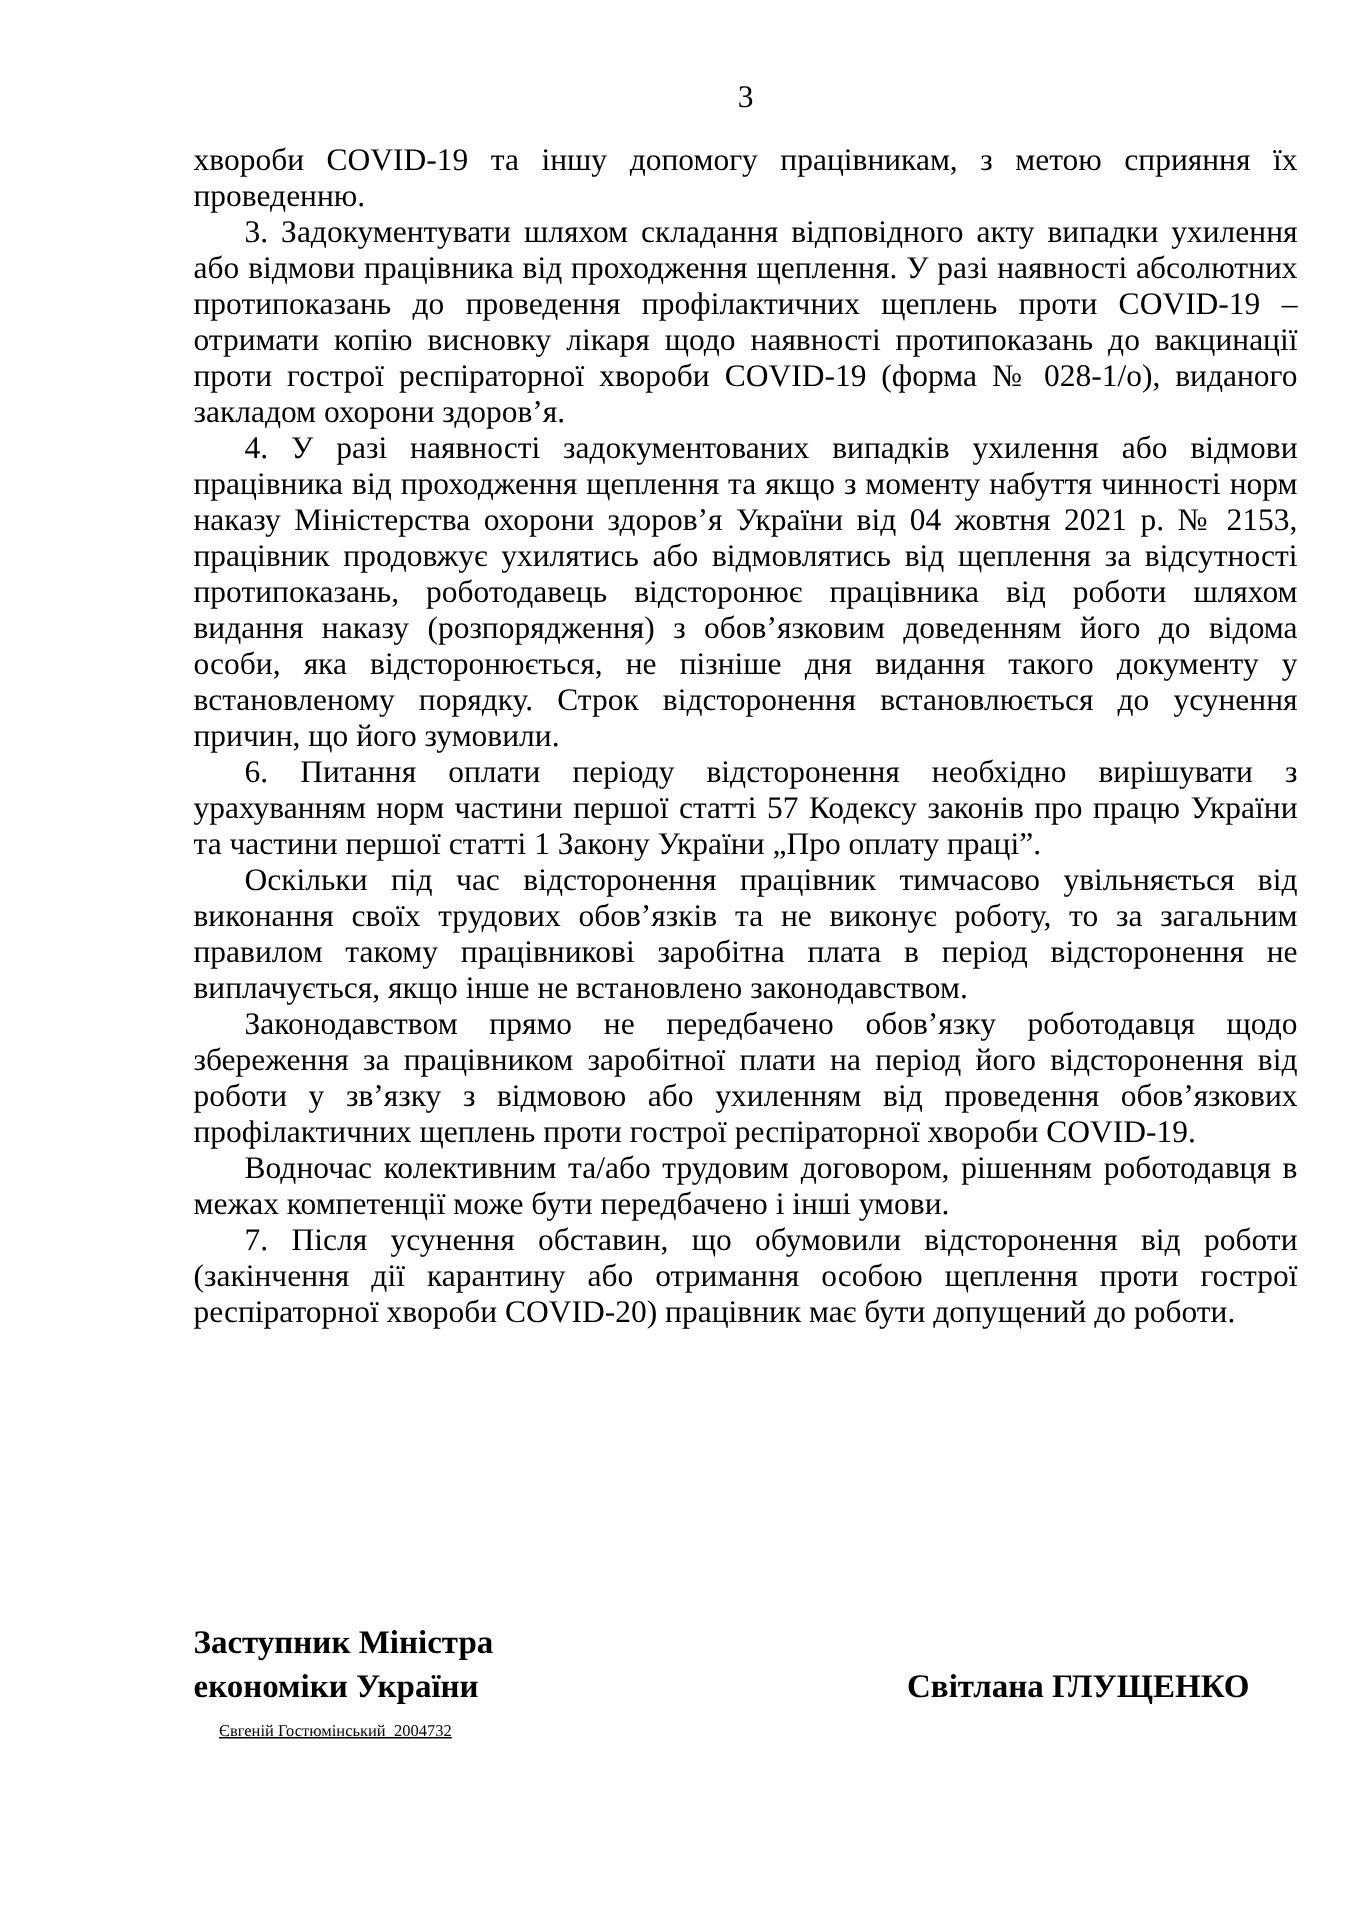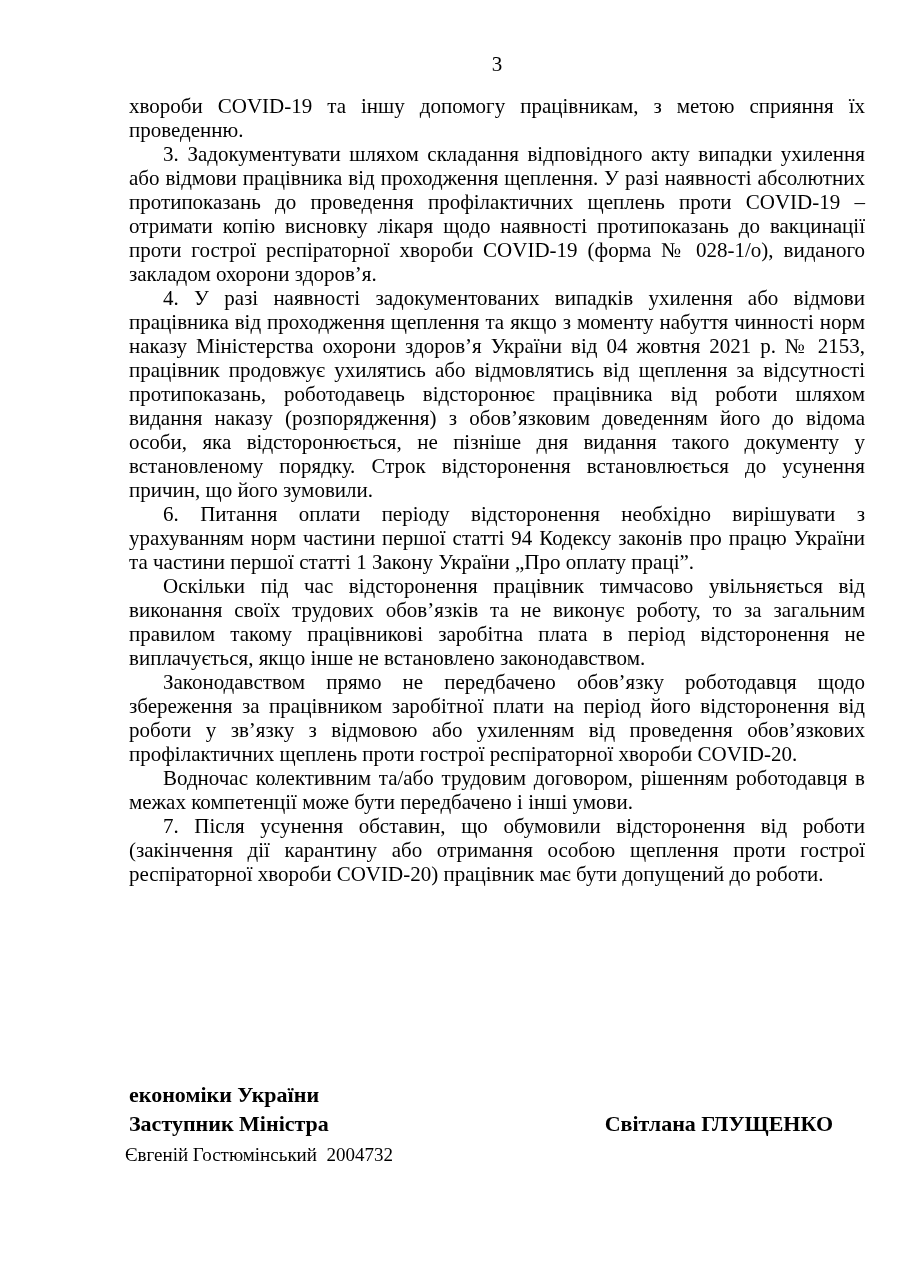--- a/index.html
+++ b/index.html
@@ -56,47 +56,48 @@
     line-height: 29px;
   }
   .signature .name {
     margin-right: 32px;
     white-space: nowrap;
     margin-top: 22px;
   }
   .footer-note {
     position: absolute;
     top: 1146px;
-    left: 125px;
-    font-size: 19px;
+    left: 146px;
+    font-size: 11px;
     line-height: 17px;
     white-space: pre;
+    text-decoration: underline;
   }
 </style>
 </head>
 <body>
 
 <div class="page">
 
   <div class="page-number">3</div>
 
   <div class="content">
       <p class="para no-indent">хвороби COVID-19 та іншу допомогу працівникам, з метою сприяння їх проведенню.</p>
       <p class="para">3. Задокументувати шляхом складання відповідного акту випадки ухилення або відмови працівника від проходження щеплення. У разі наявності абсолютних протипоказань до проведення профілактичних щеплень проти COVID-19 – отримати копію висновку лікаря щодо наявності протипоказань до вакцинації проти гострої респіраторної хвороби COVID-19 (форма № 028-1/о), виданого закладом охорони здоров’я.</p>
       <p class="para">4. У разі наявності задокументованих випадків ухилення або відмови працівника від проходження щеплення та якщо з моменту набуття чинності норм наказу Міністерства охорони здоров’я України від 04 жовтня 2021 р. № 2153, працівник продовжує ухилятись або відмовлятись від щеплення за відсутності протипоказань, роботодавець відсторонює працівника від роботи шляхом видання наказу (розпорядження) з обов’язковим доведенням його до відома особи, яка відсторонюється, не пізніше дня видання такого документу у встановленому порядку. Строк відсторонення встановлюється до усунення причин, що його зумовили.</p>
-      <p class="para">6. Питання оплати періоду відсторонення необхідно вирішувати з урахуванням норм частини першої статті 94 Кодексу законів про працю України та частини першої статті 1 Закону України „Про оплату праці”.</p>
+      <p class="para">6. Питання оплати періоду відсторонення необхідно вирішувати з урахуванням норм частини першої статті 57 Кодексу законів про працю України та частини першої статті 1 Закону України „Про оплату праці”.</p>
       <p class="para">Оскільки під час відсторонення працівник тимчасово увільняється від виконання своїх трудових обов’язків та не виконує роботу, то за загальним правилом такому працівникові заробітна плата в період відсторонення не виплачується, якщо інше не встановлено законодавством.</p>
-      <p class="para">Законодавством прямо не передбачено обов’язку роботодавця щодо збереження за працівником заробітної плати на період його відсторонення від роботи у зв’язку з відмовою або ухиленням від проведення обов’язкових профілактичних щеплень проти гострої респіраторної хвороби COVID-20.</p>
+      <p class="para">Законодавством прямо не передбачено обов’язку роботодавця щодо збереження за працівником заробітної плати на період його відсторонення від роботи у зв’язку з відмовою або ухиленням від проведення обов’язкових профілактичних щеплень проти гострої респіраторної хвороби COVID-19.</p>
       <p class="para">Водночас колективним та/або трудовим договором, рішенням роботодавця в межах компетенції може бути передбачено і інші умови.</p>
       <p class="para">7. Після усунення обставин, що обумовили відсторонення від роботи (закінчення дії карантину або отримання особою щеплення проти гострої респіраторної хвороби COVID-20) працівник має бути допущений до роботи.</p>
     </div>
 
   <div class="signature">
     <div>
+      <div>Заступник Міністра</div>
       <div>економіки України</div>
-      <div>Заступник Міністра</div>
     </div>
     <div class="name">Світлана ГЛУЩЕНКО</div>
   </div>
 
   <div class="footer-note">Євгеній Гостюмінський  2004732</div>
 
 </div>
 
 </body></html>

